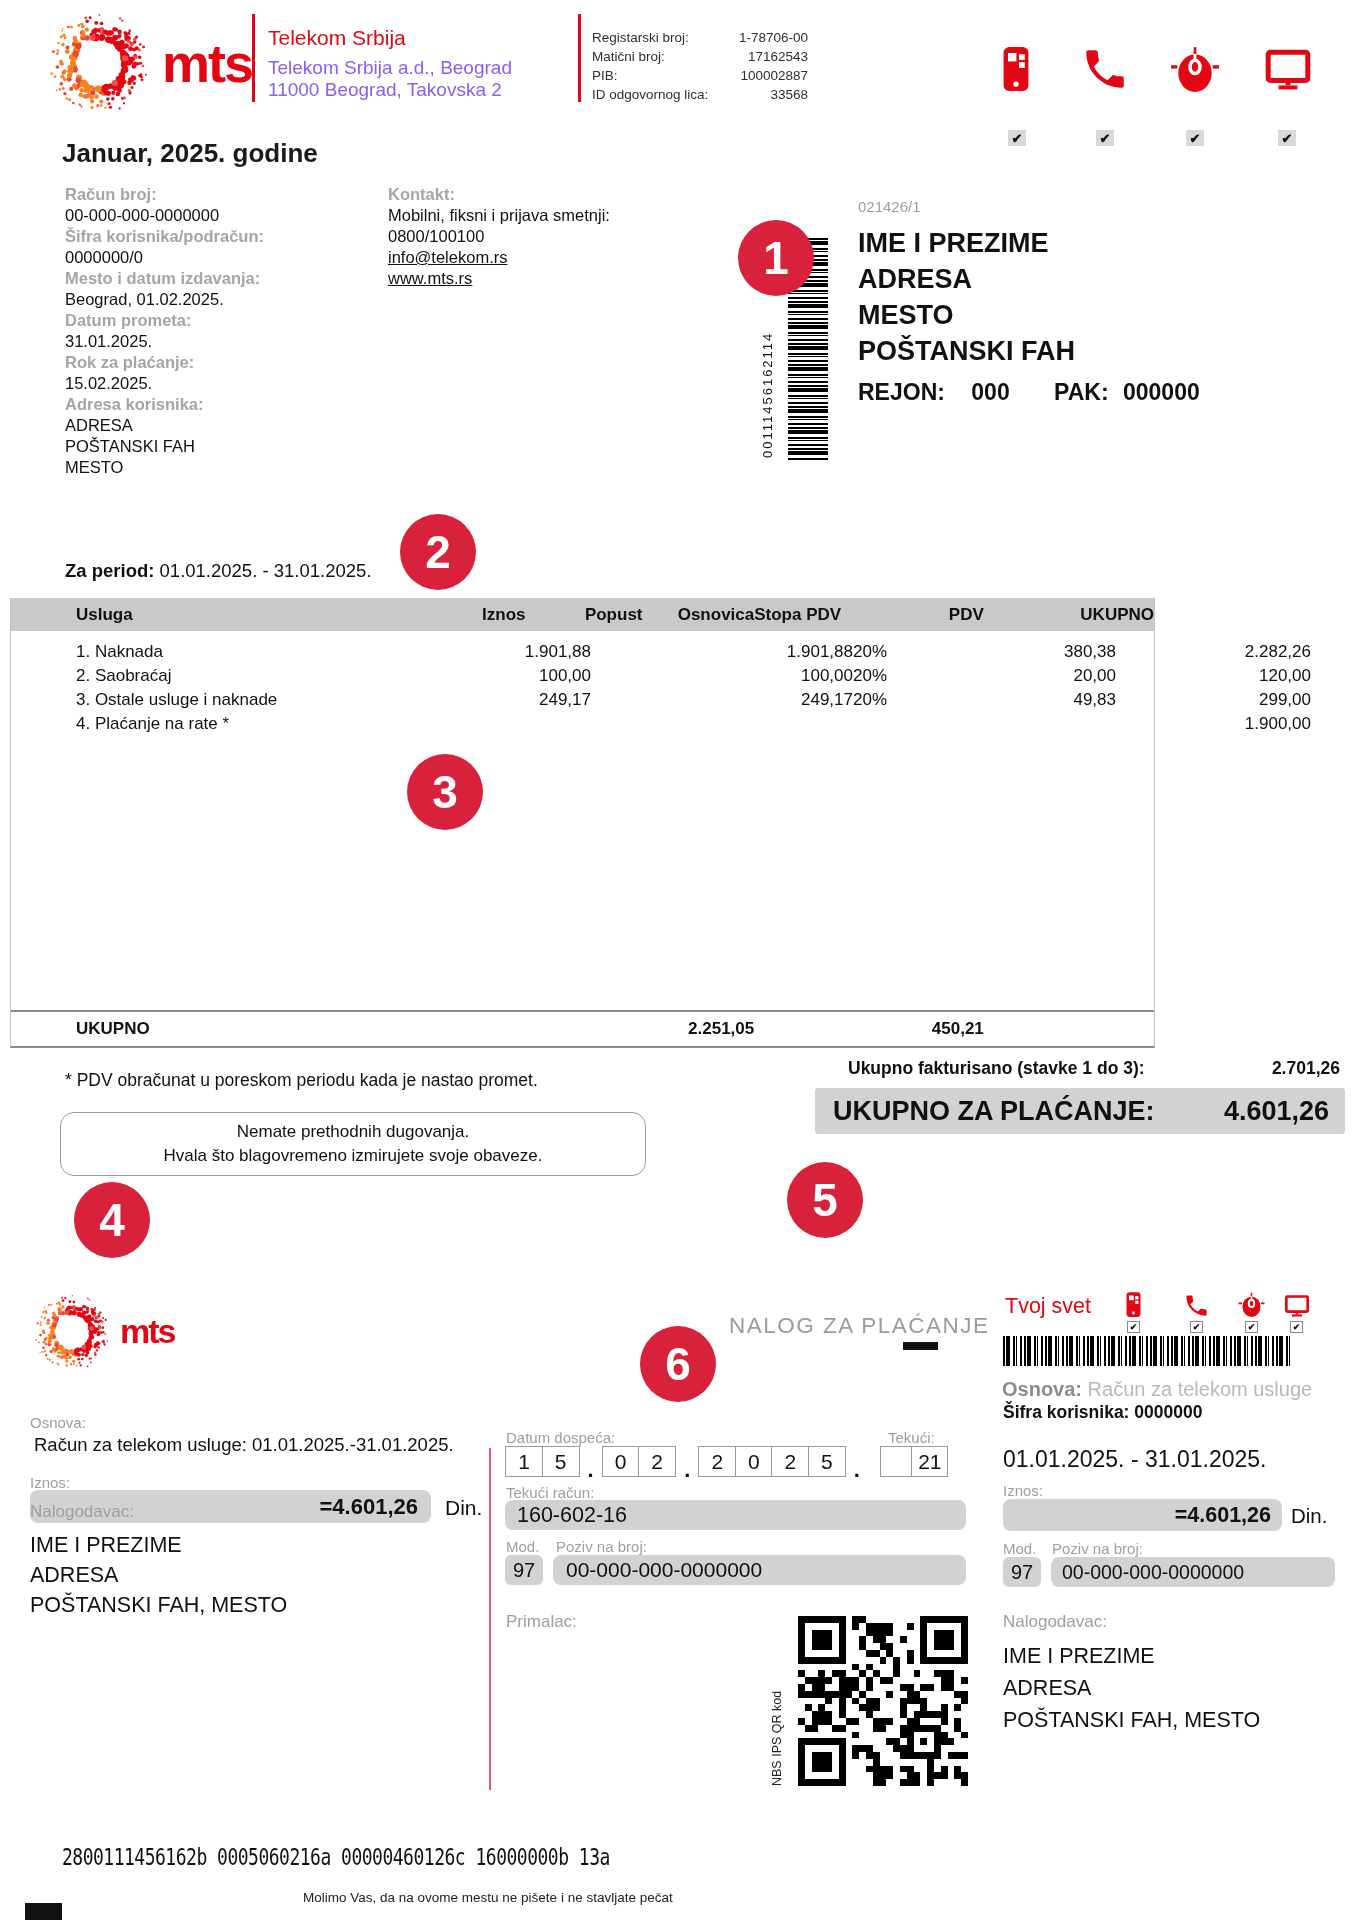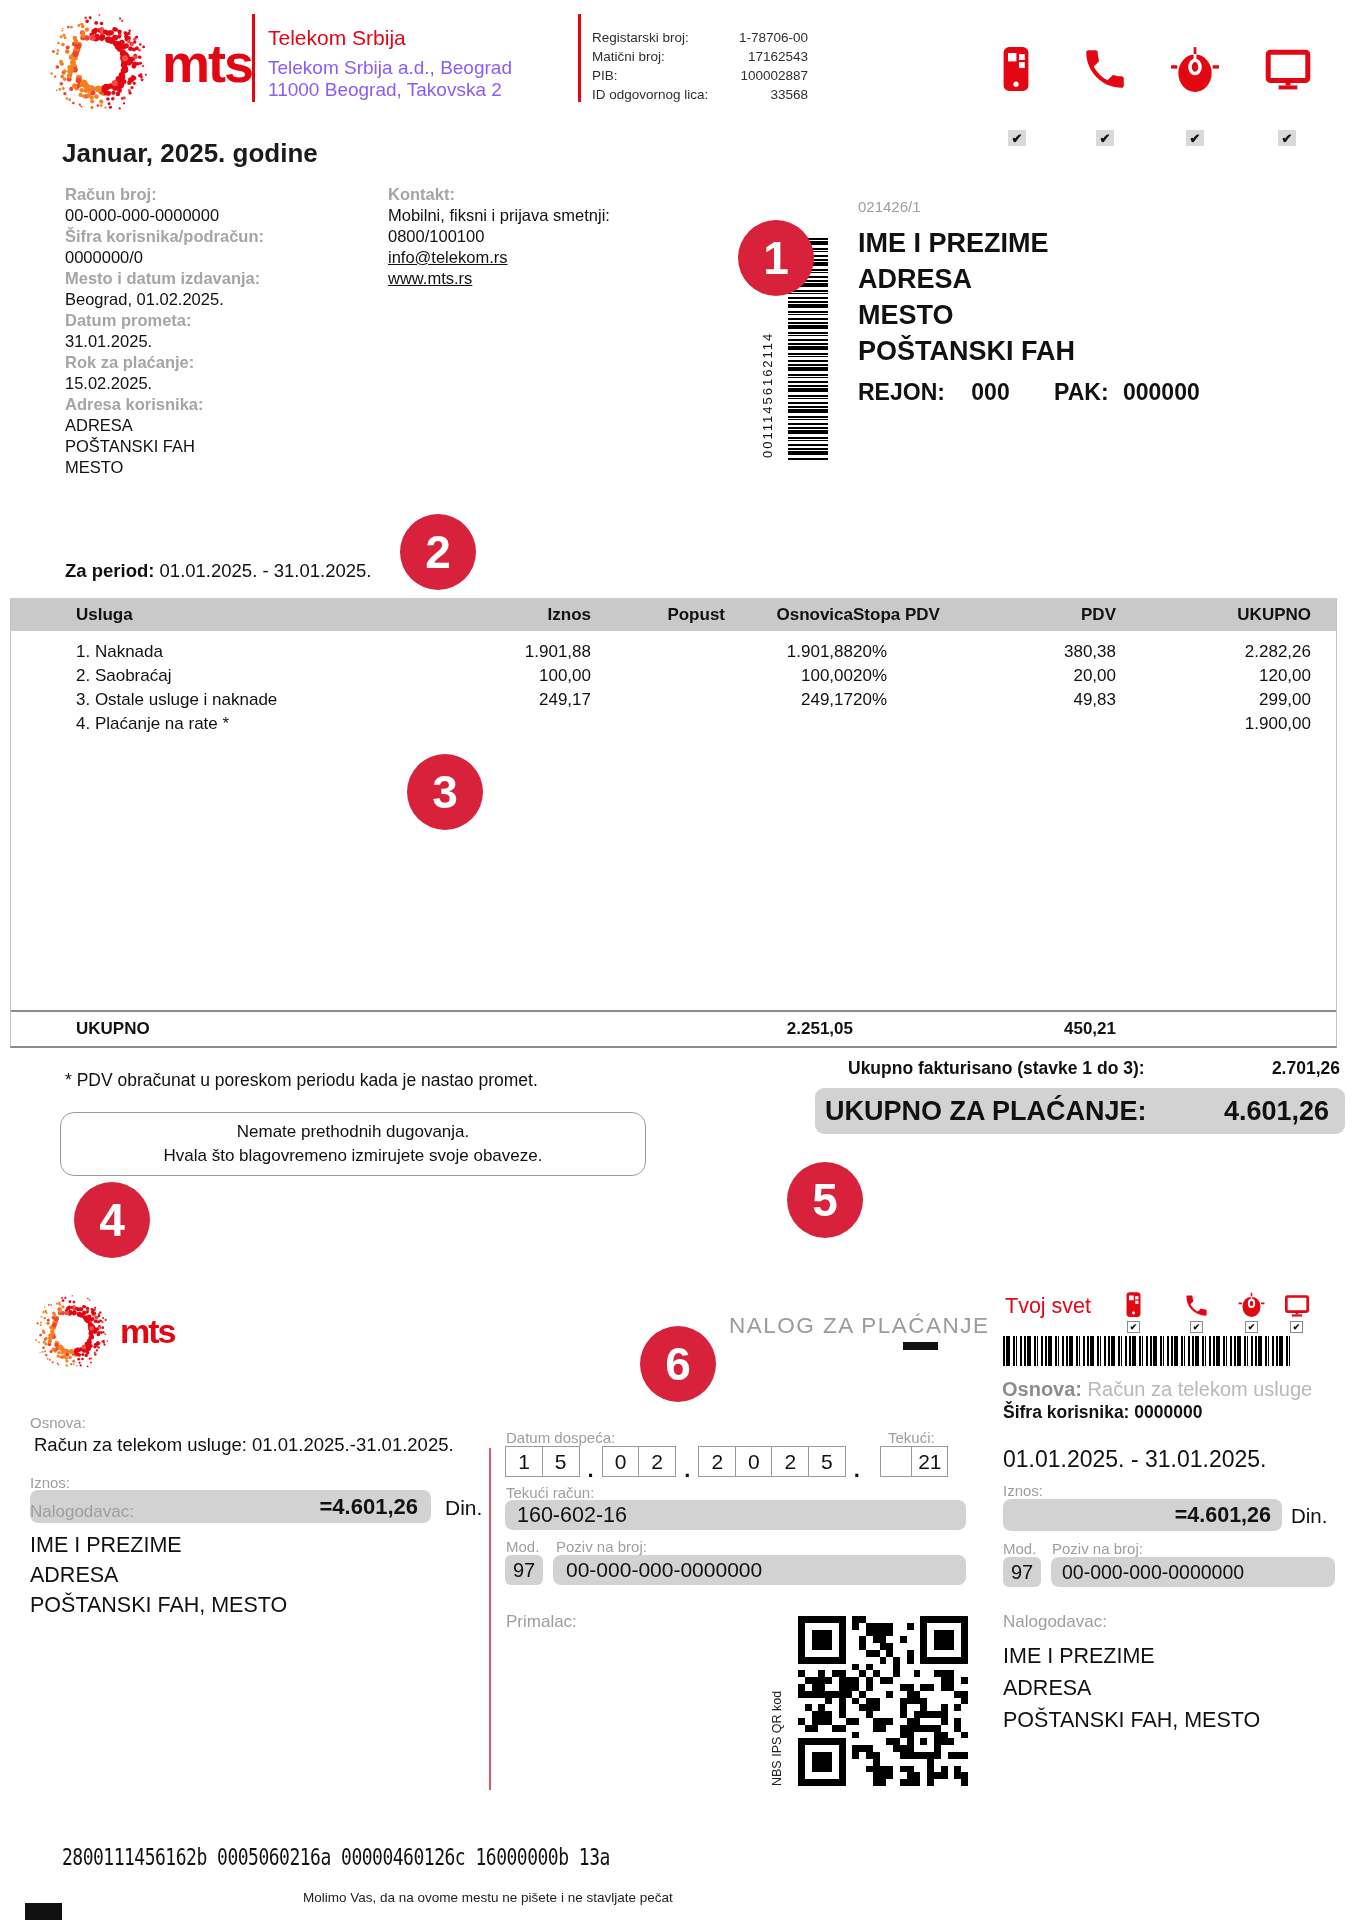--- a/index.html
+++ b/index.html
@@ -45,22 +45,22 @@
   font-size:17px;border-top:2px solid #8a8a8a;height:36px}
 .c1{width:380px;padding-left:65px;text-align:left}
 .c2{width:200px;text-align:right}
 .c3{width:134px;text-align:right}
 .c4{width:128px;text-align:right}
 .c5{width:125px;}
 .c6{width:138px;text-align:right}
 .c7{width:195px;text-align:right}
 .pdvnote{position:absolute;font-size:17.5px}
 .fakt{position:absolute;display:flex;justify-content:space-between;font-weight:bold;font-size:17.5px}
-.grandbar{position:absolute;background:#d2d2d2;border-radius:9px;display:flex;align-items:center;
-  justify-content:space-between;font-weight:bold;font-size:27px;padding:0 16px 0 10px}
+.grandbar{position:absolute;background:#d2d2d2;border-radius:3px;display:flex;align-items:center;
+  justify-content:space-between;font-weight:bold;font-size:27px;padding:0 16px 0 18px}
 .msgbox{position:absolute;border:1.5px solid #9a9a9a;border-radius:14px;text-align:center;
   font-size:17px;line-height:24px;padding-top:7px}
 .validity{position:absolute;text-align:right;font-size:17.5px;line-height:25px;color:#111}
 .slabel{position:absolute;color:#9e9e9e}
 .bar{position:absolute;background:#d2d2d2;border-radius:8px;display:flex;align-items:center}
 .bar.right{justify-content:flex-end;font-weight:bold}
 .sliptitle{position:absolute;color:#9b9b9b;font-size:22.5px;letter-spacing:1.5px}
 .tvoj{position:absolute;color:#e30613;font-size:21.5px}
 .dcell{width:38px;height:31px;border:1.5px solid #9a9a9a;background:#fff;display:flex;
   align-items:center;justify-content:center;font-size:21px}
@@ -482,21 +482,21 @@
     </div>
   <div class="marker" style="left:640px;top:1326px">
       <span>6</span>
     </div>
 
   <div class="zaperiod" style="left:65px;top:560px">
     <b>Za period:</b>
     <span>01.01.2025. - 31.01.2025.</span>
   </div>
 
-  <div class="tbl" style="left:10px;top:598px;width:1327px;height:450px">
+  <div class="tbl" style="left:10px;top:598px;width:1145px;height:450px">
     <div class="thead">
       <div class="c1">Usluga</div>
       <div class="c2">Iznos</div>
       <div class="c3">Popust</div>
       <div class="c4">Osnovica</div>
       <div class="c5">Stopa PDV</div>
       <div class="c6">PDV</div>
       <div class="c7">UKUPNO</div>
     </div>
     <div class="trow" style="top:44px">

